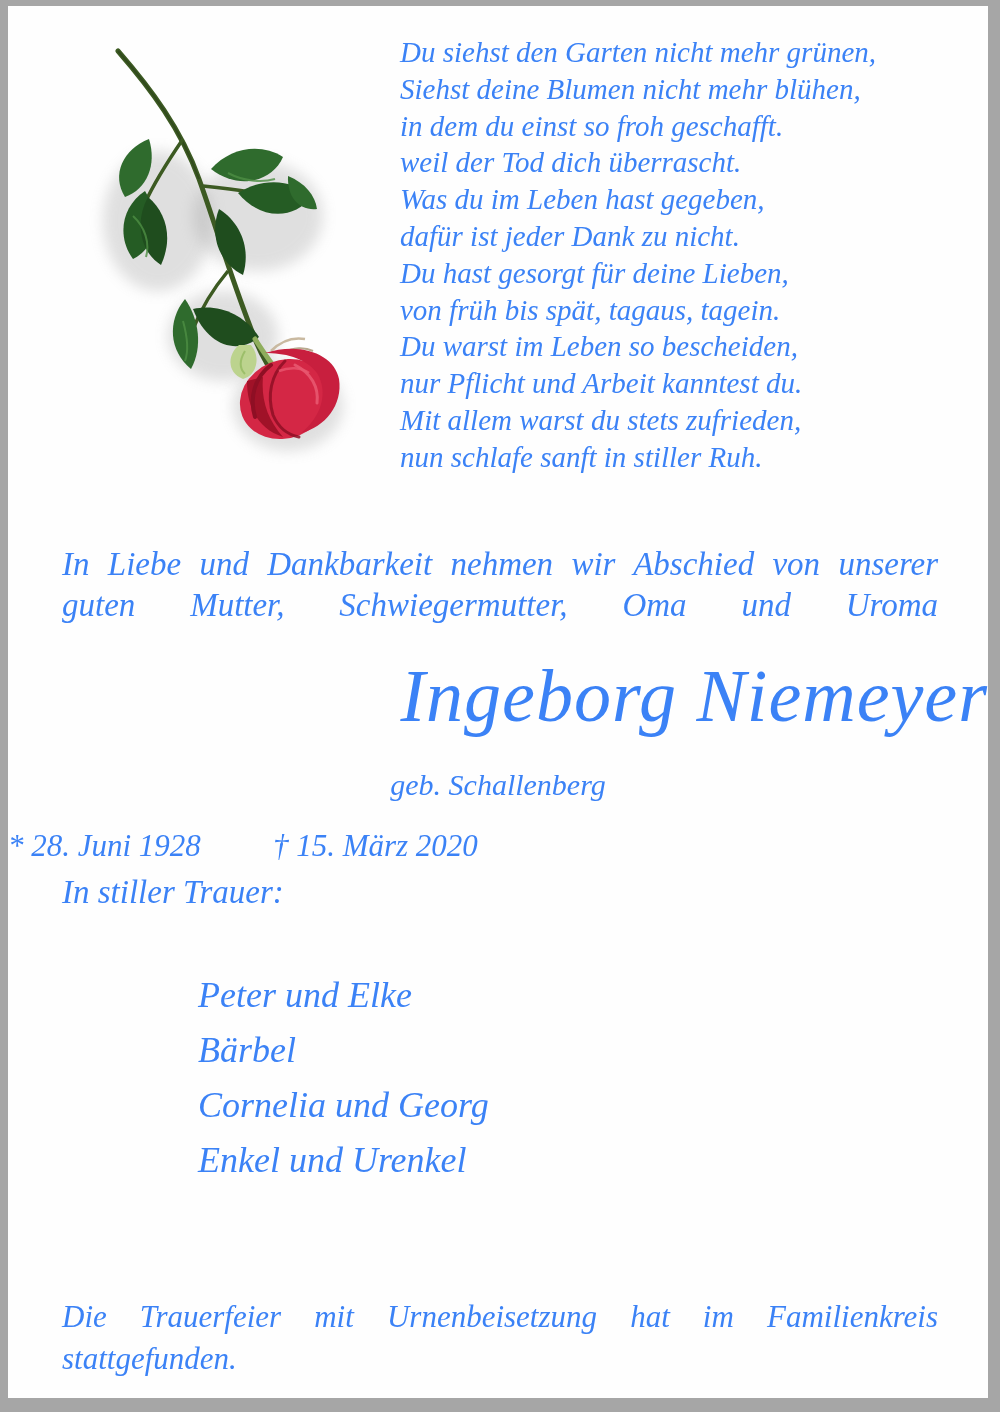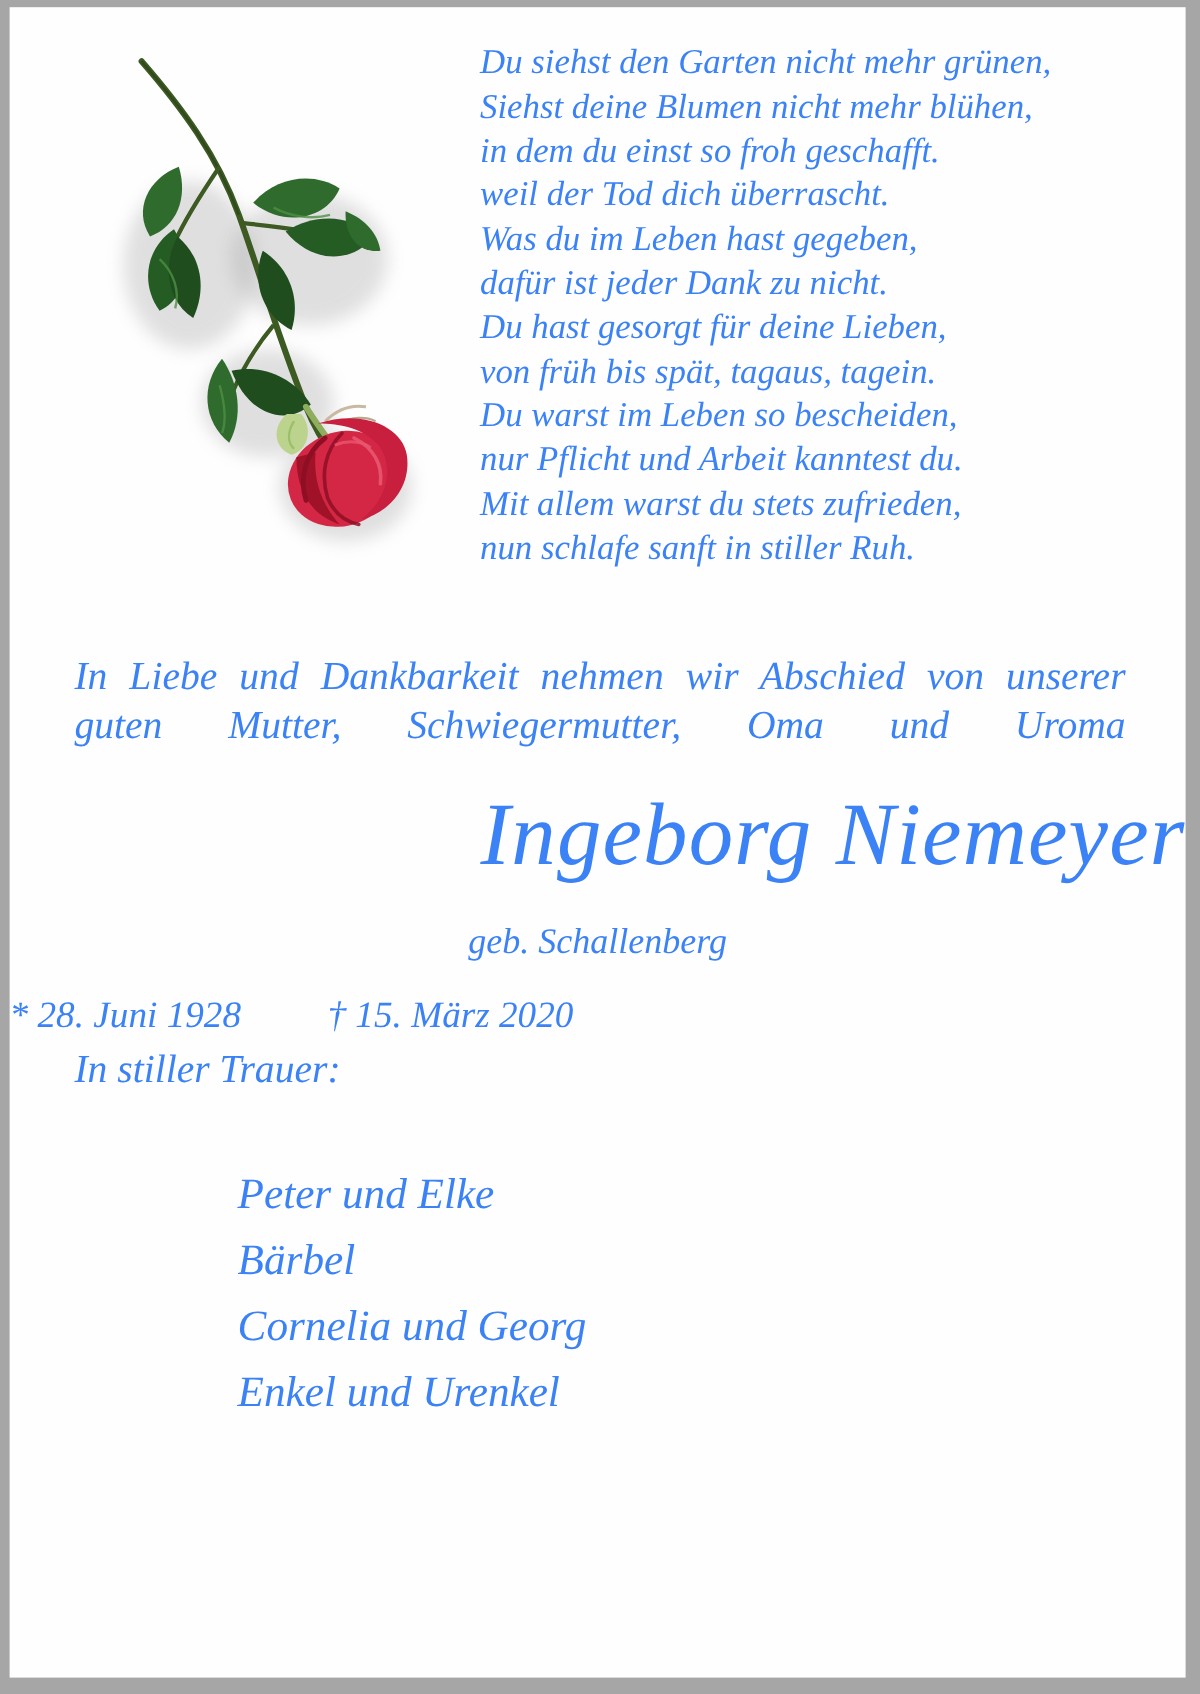--- a/index.html
+++ b/index.html
@@ -175,14 +175,15 @@
   <div class="mourning-label">In stiller Trauer:</div>
 
   <div class="mourners">
     <div>Peter und Elke</div>
     <div>Bärbel</div>
     <div>Cornelia und Georg</div>
     <div>Enkel und Urenkel</div>
   </div>
 
 
+  <div class="closing">Die Trauerfeier mit Urnenbeisetzung hat im Familienkreis stattgefunden.</div>
 
 </div>
 
 </body></html>

